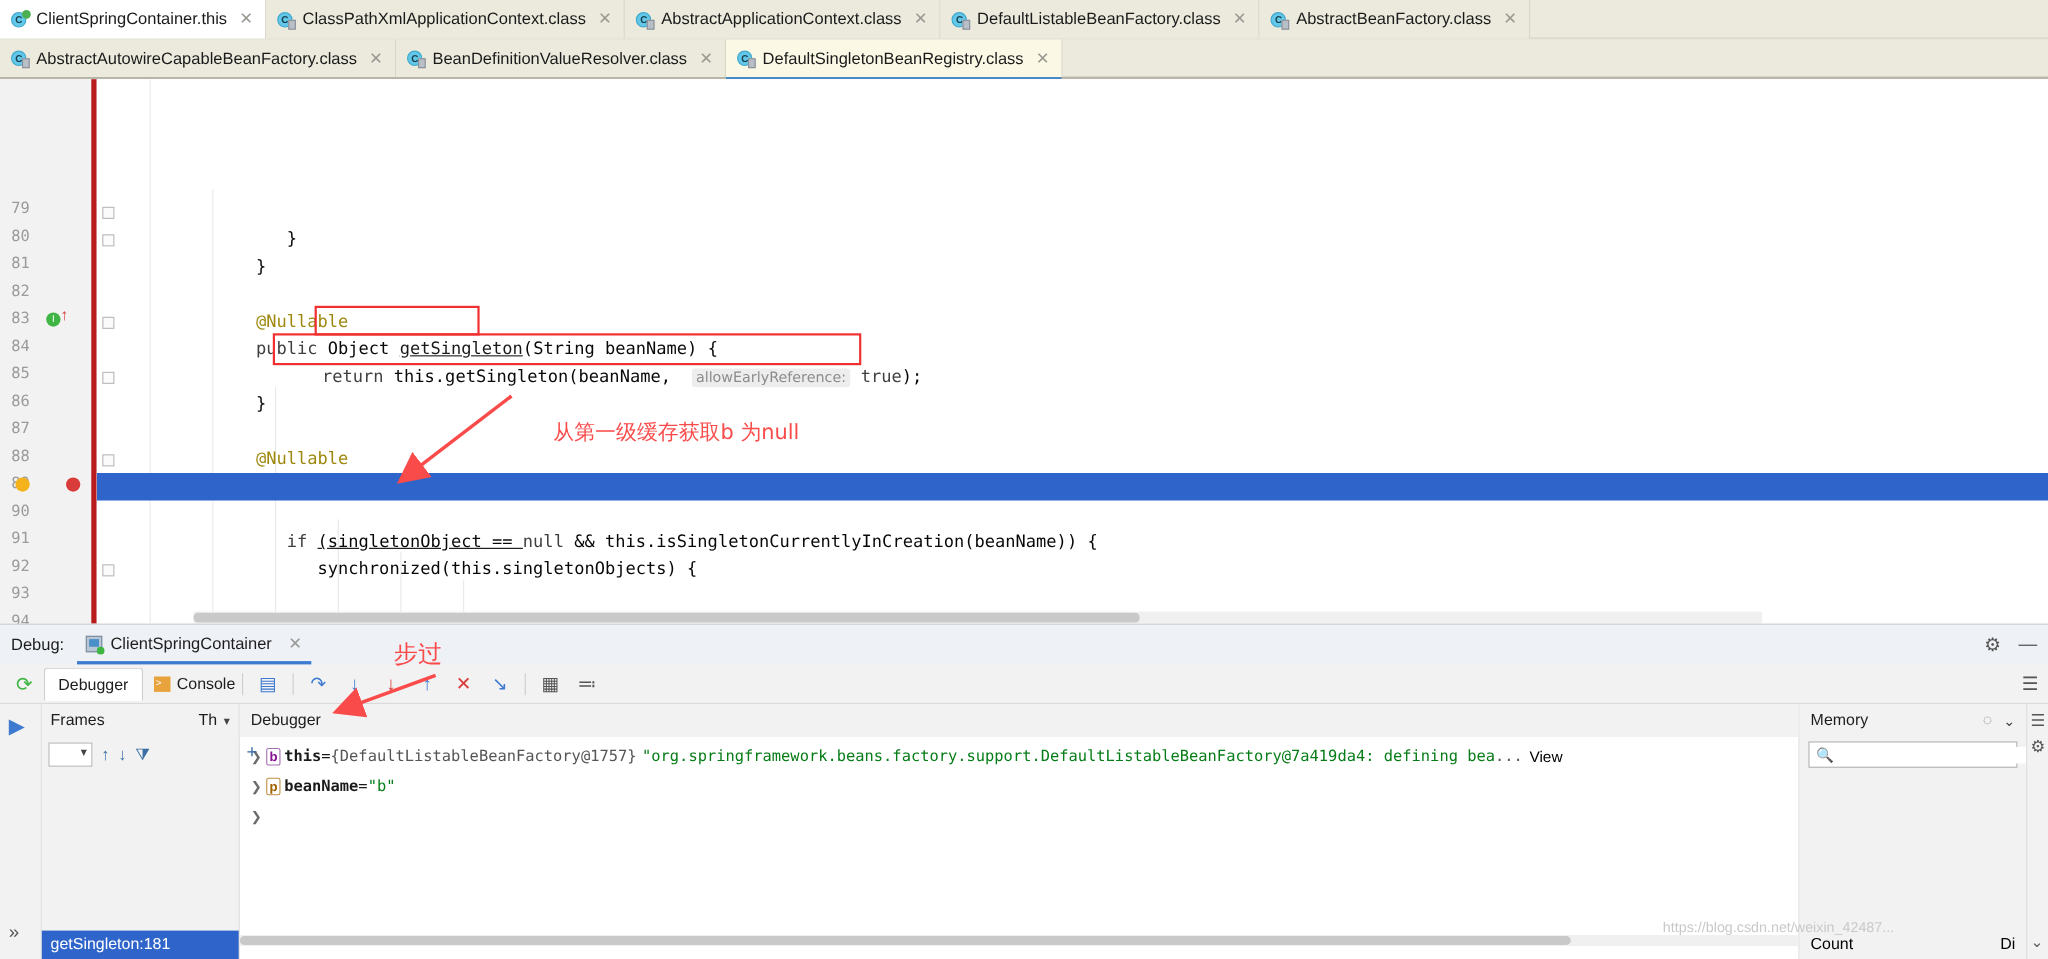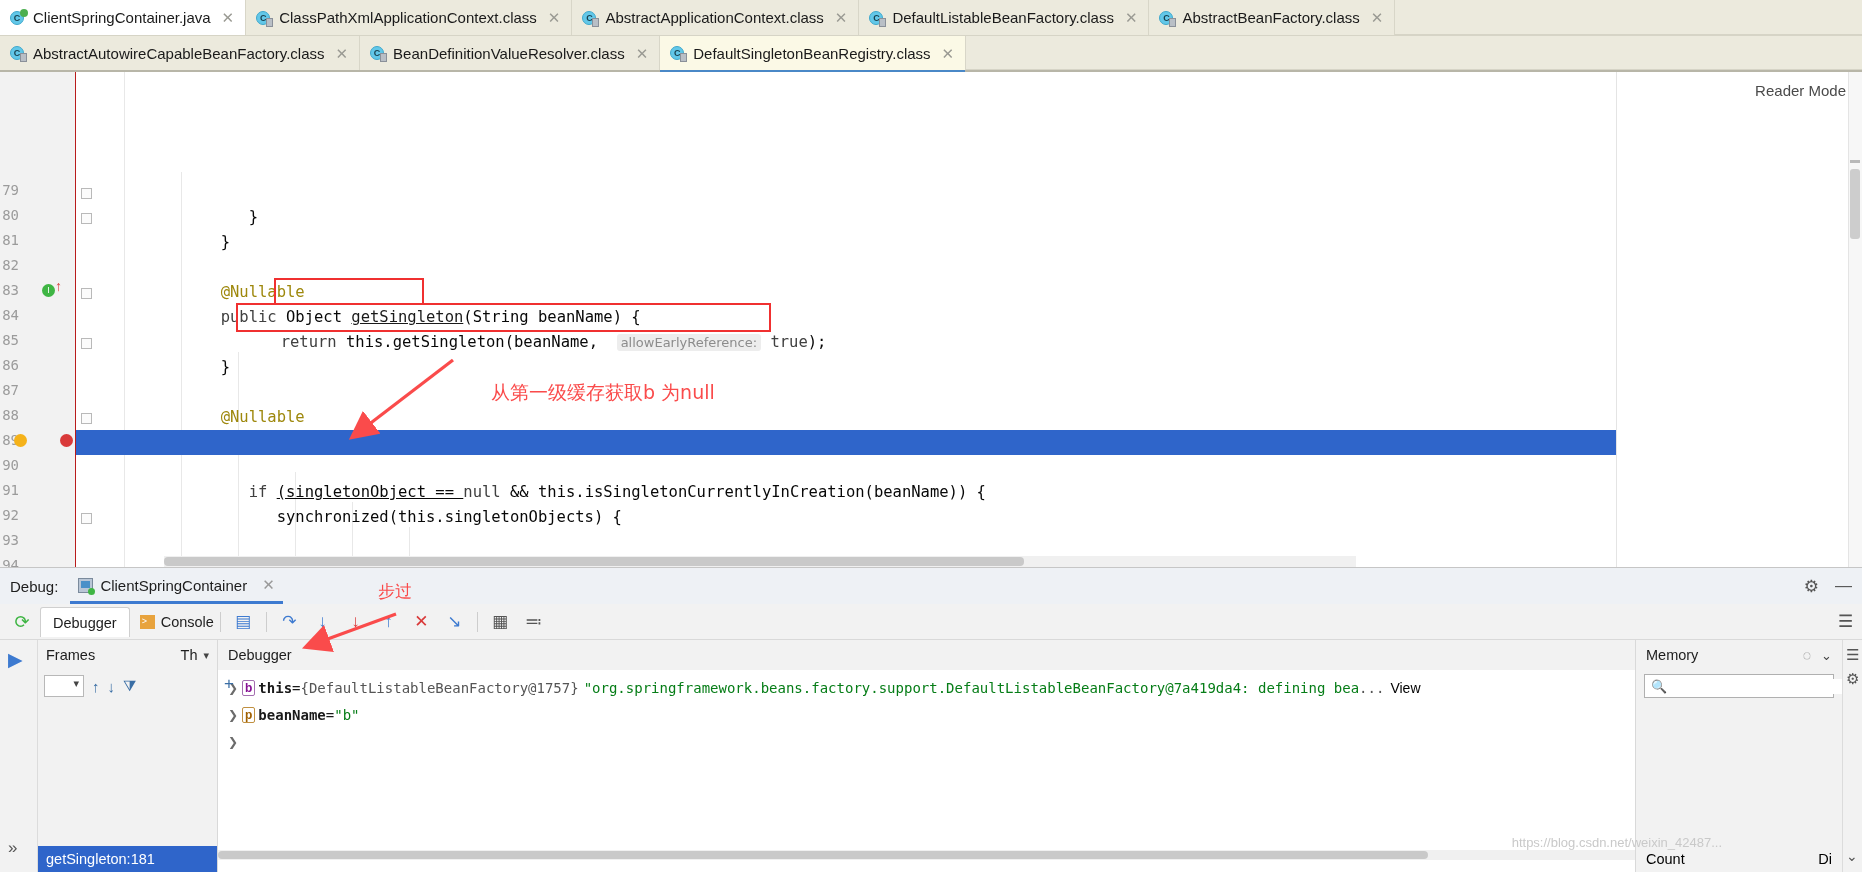--- a/index.html
+++ b/index.html
@@ -50,21 +50,21 @@
   .notif{
     height:38px; background:#fdf6d8; border-bottom:1px solid #e3dcb6;
     display:flex; align-items:center; padding:0 16px; font-size:15px; color:#1d1d1d;
   }
   .notif .spacer{ flex:1; }
   .notif a{ color:#2a6ebb; text-decoration:none; margin-left:34px; font-size:15px; }
 
   
   .editor{ flex:1; display:flex; position:relative; background:#ffffff; min-height:0; }
   .gutter{
-    width:76px; background:#f2f2f2; border-right:1px solid #b91c1c;
+    width:88px; background:#f2f2f2; border-right:5px solid #b91c1c;
     position:relative; flex:none;
   }
   .gnum{
     position:absolute; right:56px; font-size:14px; color:#9b9b9b;
     font-family:"DejaVu Sans Mono", monospace; text-align:right; width:40px;
   }
 
   .codearea{
     position:relative; flex:1; overflow:hidden;
     font-family:"DejaVu Sans Mono", monospace; font-size:15.5px; background:#ffffff;
@@ -83,21 +83,21 @@
   .hintstr{ color:#067d17; font-size:13.5px; font-family:"DejaVu Sans Mono", monospace;}
 
   .cline.hl{ background:#2f65ca; }
   .cline.hl .txt, .cline.hl span{ color:#ffffff !important; }
 
   .vline{ position:absolute; top:0; bottom:0; width:1px; background:#e8e8e8; }
 
   
   .redbox{ position:absolute; border:2px solid #f03030; pointer-events:none; }
   .redtext{ position:absolute; color:#fa4b4b; font-size:19px; white-space:nowrap; font-family:"DejaVu Sans", sans-serif;}
-  .redtext.small{ font-size:17px;margin-left:20px; }
+  .redtext.small{ font-size:22px; }
 
   
   .readerpane{
     width:246px; flex:none; border-left:1px solid #e4e4e4; background:#ffffff; position:relative;
   }
   .readerlabel{ position:absolute; right:16px; top:10px; font-size:15px; color:#4a4a4a; }
   .rightbar{
     position:absolute; right:0; top:0; bottom:0; width:14px; background:#f7f7f7; border-left:1px solid #e4e4e4;
   }
   .rb-tick{ position:absolute; right:2px; width:10px; height:3px; }
@@ -176,21 +176,21 @@
 <body>
 
 <div class="app">
 
   <div class="tabrow row1">
     <div class="tab active-file">
       <span class="ficon">
           <span class="disc">C</span>
           <span class="grn"></span>
         </span>
-      <span class="tlabel">ClientSpringContainer.java</span>
+      <span class="tlabel">ClientSpringContainer.this</span>
       <span class="tclose">✕</span>
     </div>
     <div class="tab">
       <span class="ficon">
           <span class="disc">C</span>
           <span class="tag"></span>
         </span>
       <span class="tlabel">ClassPathXmlApplicationContext.class</span>
       <span class="tclose">✕</span>
     </div>
@@ -361,29 +361,20 @@
         <line x1="112" y1="5" x2="18" y2="77" stroke="#fa4b4b" stroke-width="3.2" marker-end="url(#ah1)"></line>
       </svg>
 
       <div class="redtext" style="left:415px; top:308px;text-align:right;">从第一级缓存获取b 为null</div>
 
       <div class="hscroll">
         <div class="thumb"></div>
       </div>
     </div>
 
-    <div class="readerpane">
-      <div class="readerlabel">Reader Mode</div>
-      <div class="rightbar">
-        <div class="rb-tick" style="top:88px; background:#b9b9b9;"></div>
-        <div class="rb-tick" style="top:112px; background:#b9b9b9;"></div>
-        <div class="rb-tick" style="top:126px; background:#b9b9b9;"></div>
-        <div style="position:absolute; right:2px; top:97px; width:10px; height:70px; background:#cdcdcd; border-radius:3px;"></div>
-      </div>
-    </div>
   </div>
 
   <div class="debugpanel">
 
     <div class="dbg-header">
       <span class="dlabel">Debug:</span>
       <div class="dbg-tab">
         <span class="runicon">
             <span class="gdot"></span>
           </span>

